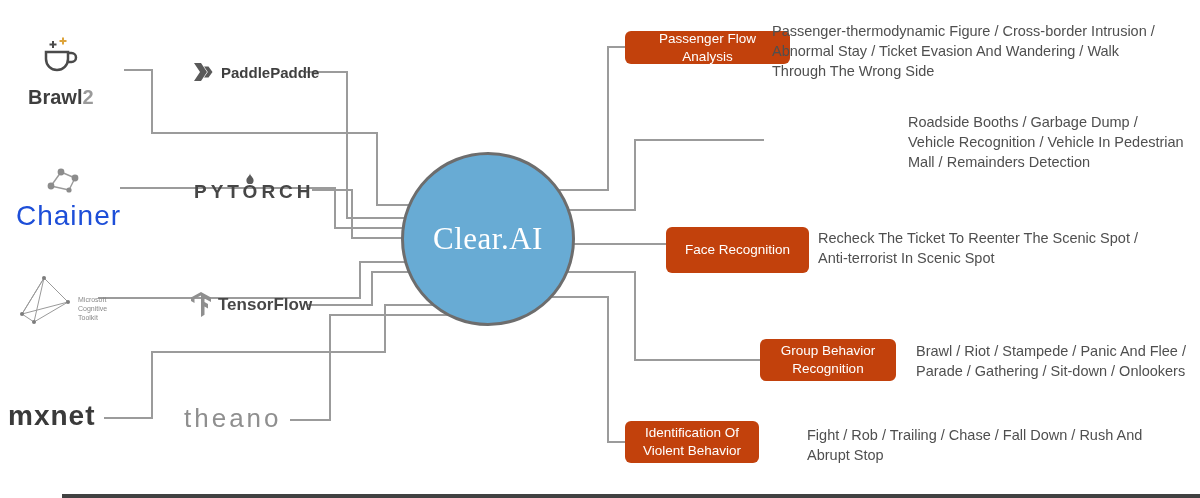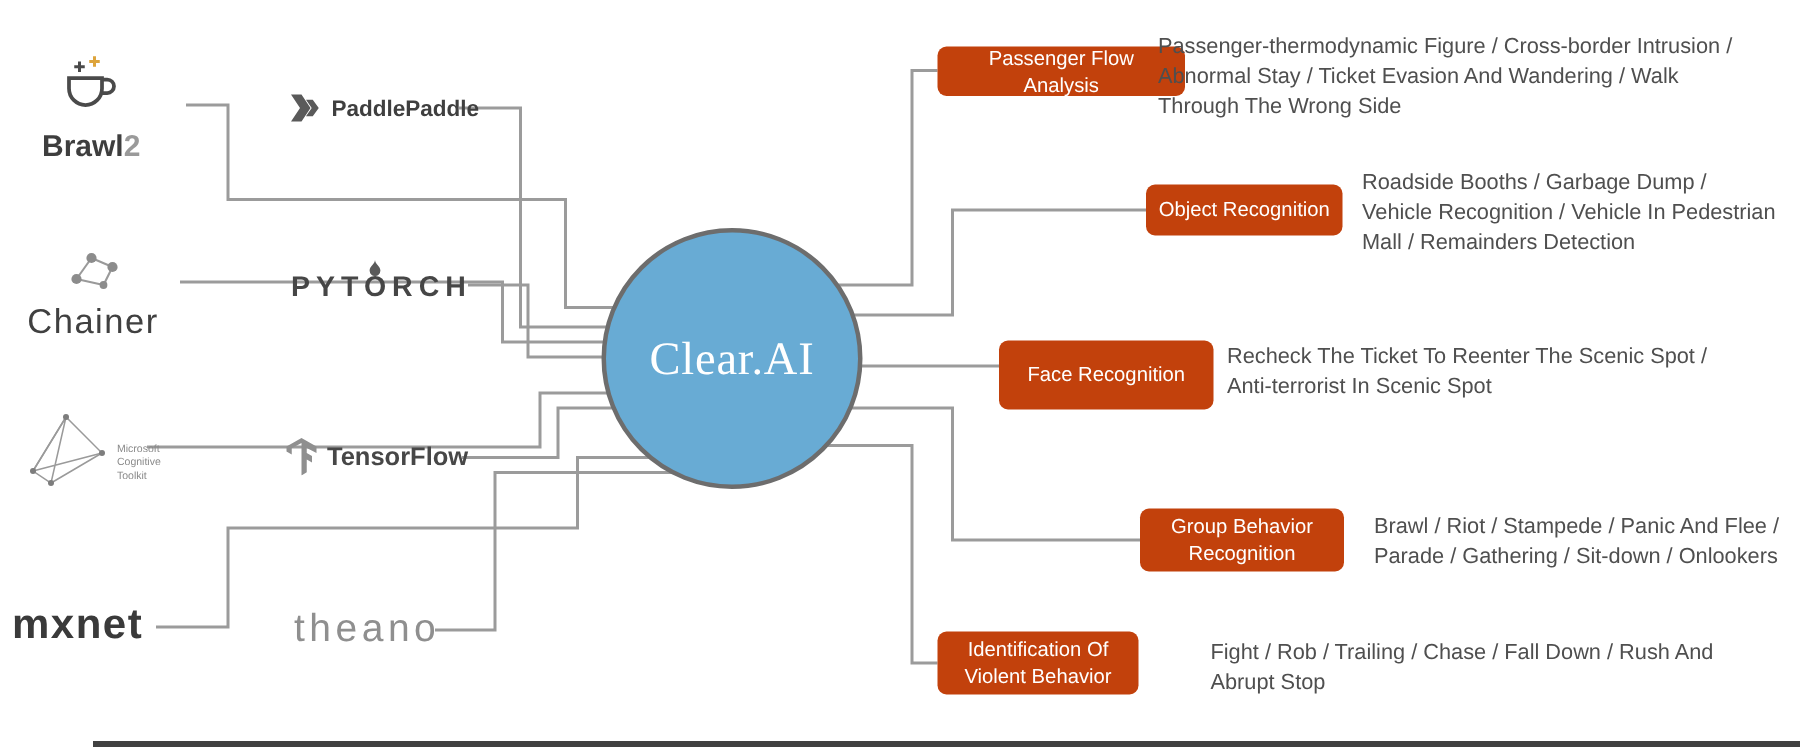--- a/index.html
+++ b/index.html
@@ -42,36 +42,36 @@
   .logo { position:absolute; }
   .caffe2 { left:28px; top:36px; width:96px; text-align:left; }
   .caffe2 .word { font-size:20px; font-weight:700; color:#3e3e3e; margin-top:2px; }
   .caffe2 .word .sfx { color:#9a9a9a; font-weight:600; }
   .caffe2 svg { margin-left:8px; }
 
   .paddle { left:192px; top:61px; display:flex; align-items:center; gap:7px; }
   .paddle .word { font-size:15px; font-weight:600; color:#3f3f3f; }
 
   .chainer { left:16px; top:166px; width:92px; text-align:center; }
-  .chainer .word { font-size:23px; font-weight:400; color:#404040; letter-spacing:1px; margin-top:2px; }
+  .chainer .word { font-size:28px; font-weight:400; color:#1d4ed8; letter-spacing:1px; margin-top:2px; }
 
   .pytorch { left:194px; top:181px; }
   .pytorch .word { font-size:19px; font-weight:700; color:#464646; letter-spacing:4px; position:relative; }
   .pytorch .flame { position:absolute; left:50px; top:-8px; }
 
   .cntk { left:14px; top:272px; }
   .cntk .tiny { position:absolute; left:64px; top:24px; width:42px; font-size:7px; line-height:1.25; color:#8a8a8a; }
 
   .tf { left:190px; top:292px; display:flex; align-items:center; gap:6px; }
   .tf .word { font-size:17px; font-weight:600; color:#474747; }
 
   .mxnet { left:8px; top:400px; }
   .mxnet .word { font-size:28px; font-weight:800; color:#3a3a3a; letter-spacing:1px; }
 
-  .theano { left:196px; top:403px;text-align:right; }
+  .theano { left:184px; top:403px;text-align:right; }
   .theano .word { font-size:26px; font-weight:400; color:#8f8f8f; letter-spacing:3px; }
 
   .bottom-edge { position:absolute; left:62px; top:494px; width:1138px; height:4px; background:#414141; }
 </style>
 </head>
 <body>
 
 <div class="canvas">
 
   <svg class="connectors" width="1200" height="498" viewBox="0 0 1200 498">
@@ -172,21 +172,20 @@
     <span class="word">theano</span>
   </div>
 
   <div class="circle">
     <span>Clear.AI</span>
   </div>
 
   <div class="app-btn b1">Passenger Flow Analysis</div>
   <div class="app-desc d1">Passenger-thermodynamic Figure / Cross-border Intrusion / Abnormal Stay / Ticket Evasion And Wandering / Walk Through The Wrong Side</div>
 
-  <div class="app-btn b2">Object Recognition</div>
   <div class="app-desc d2">Roadside Booths / Garbage Dump / Vehicle Recognition / Vehicle In Pedestrian Mall / Remainders Detection</div>
 
   <div class="app-btn b3">Face Recognition</div>
   <div class="app-desc d3">Recheck The Ticket To Reenter The Scenic Spot / Anti-terrorist In Scenic Spot</div>
 
   <div class="app-btn b4">Group Behavior Recognition</div>
   <div class="app-desc d4">Brawl / Riot / Stampede / Panic And Flee / Parade / Gathering / Sit-down / Onlookers</div>
 
   <div class="app-btn b5">Identification Of Violent Behavior</div>
   <div class="app-desc d5">Fight / Rob / Trailing / Chase / Fall Down / Rush And Abrupt Stop</div>

